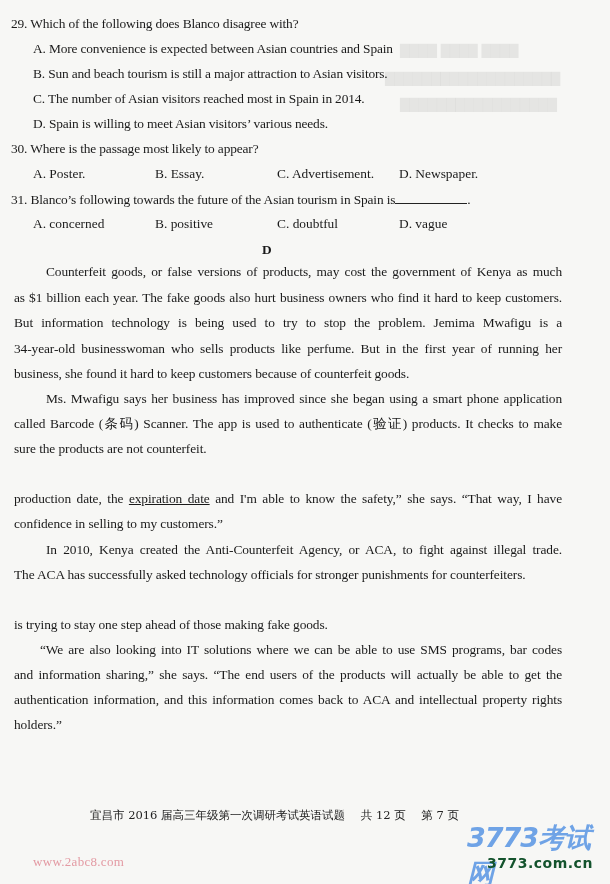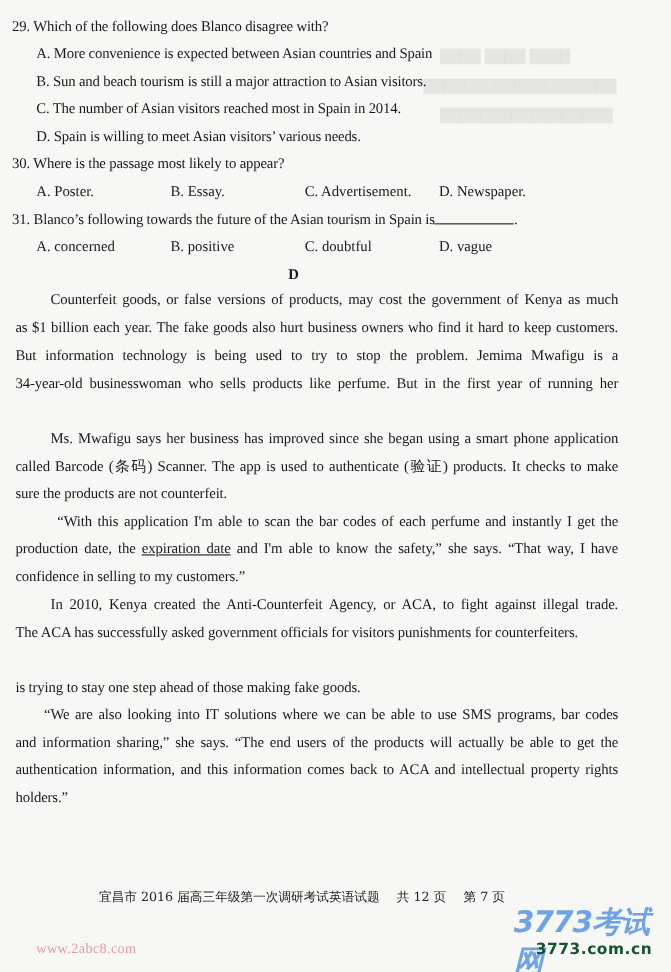--- a/index.html
+++ b/index.html
@@ -100,33 +100,33 @@
     <span style="left:277px;">C. doubtful</span>
     <span style="left:399px;">D. vague</span>
   </div>
 
   <div class="section-title">D</div>
 
   <div class="para-line indent" style="top:264px;">Counterfeit goods, or false versions of products, may cost the government of Kenya as much</div>
   <div class="para-line" style="top:290px;">as $1 billion each year. The fake goods also hurt business owners who find it hard to keep customers.</div>
   <div class="para-line" style="top:315px;">But information technology is being used to try to stop the problem. Jemima Mwafigu is a</div>
   <div class="para-line" style="top:341px;">34-year-old businesswoman who sells products like perfume. But in the first year of running her</div>
+  <div class="para-line last" style="top:366px;">business, she found it hard to keep customers because of counterfeit goods.</div>
 
   <div class="para-line indent" style="top:391px;">Ms. Mwafigu says her business has improved since she began using a smart phone application</div>
   <div class="para-line" style="top:416px;">called Barcode (条码) Scanner. The app is used to authenticate (验证) products. It checks to make</div>
   <div class="para-line last" style="top:441px;">sure the products are not counterfeit.</div>
 
-  <div class="para-line indent2" style="top:466px;">“With this application I'm able to scan the bar codes of each perfume and instantly I get the</div>
   <div class="para-line" style="top:491px;">
     <span>production date, the </span><span class="u">expiration date</span><span> and I'm able to know the safety,” she says. “That way, I have</span>
   </div>
   <div class="para-line last" style="top:516px;">confidence in selling to my customers.”</div>
 
   <div class="para-line indent" style="top:542px;">In 2010, Kenya created the Anti-Counterfeit Agency, or ACA, to fight against illegal trade.</div>
-  <div class="para-line last" style="top:567px;">The ACA has successfully asked government officials for visitors punishments for counterfeiters.</div>
+  <div class="para-line last" style="top:567px;">The ACA has successfully asked technology officials for stronger punishments for counterfeiters.</div>
 
   <div class="para-line last" style="top:617px;">is trying to stay one step ahead of those making fake goods.</div>
 
   <div class="para-line indent2" style="top:642px;left:40px;width:522px;">“We are also looking into IT solutions where we can be able to use SMS programs, bar codes</div>
   <div class="para-line" style="top:667px;">and information sharing,” she says. “The end users of the products will actually be able to get the</div>
   <div class="para-line" style="top:692px;">authentication information, and this information comes back to ACA and intellectual property rights</div>
   <div class="para-line last" style="top:717px;">holders.”</div>
 
   <div class="footer">
     <span>宜昌市 2016 届高三年级第一次调研考试英语试题</span>

